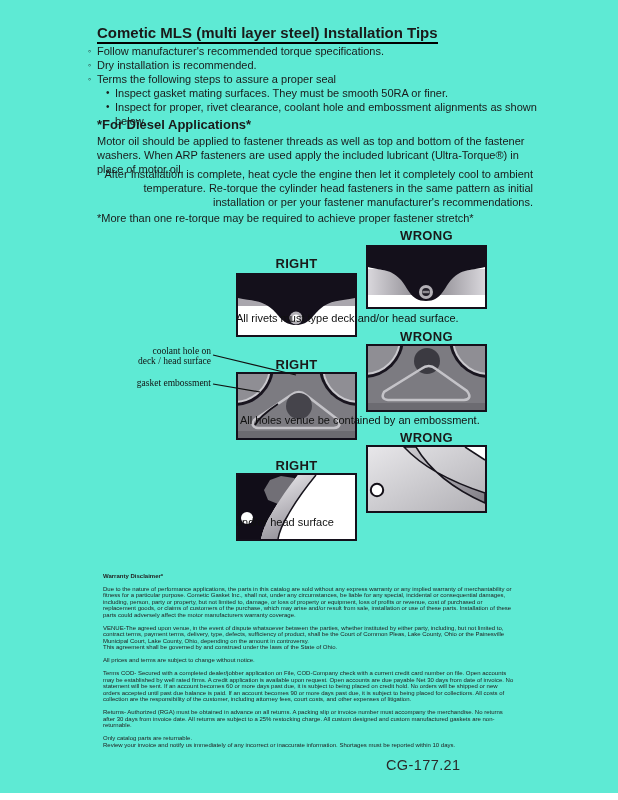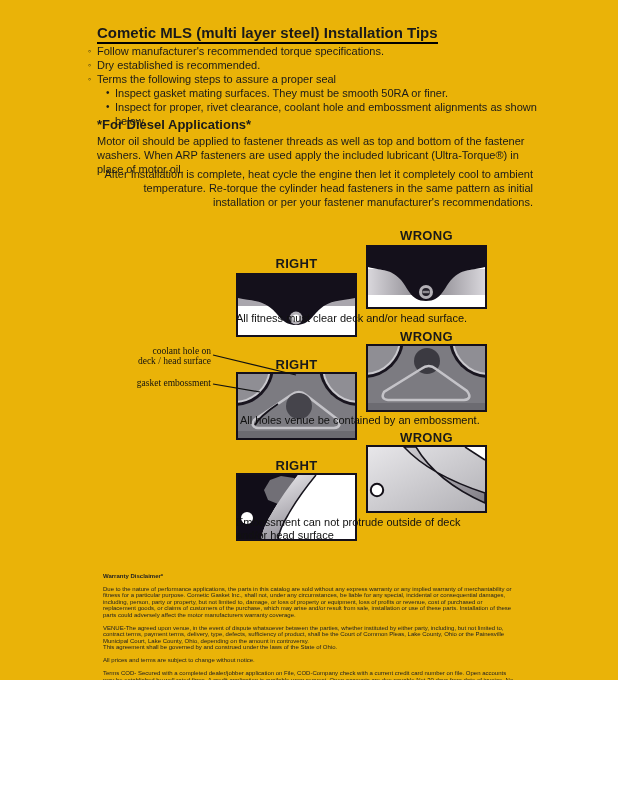--- a/index.html
+++ b/index.html
@@ -1,16 +1,16 @@
 <!DOCTYPE html>
 <html><head>
 <meta charset="utf-8">
 <style>
   html,body{margin:0;padding:0;background:#ffffff;}
-  .page{position:relative;width:618px;height:680px;background:#eab308;
+  .page{position:relative;width:618px;height:793px;background:#5eead4;
         font-family:"Liberation Sans", sans-serif;color:#1a1a1a;overflow:hidden;}
   .abs{position:absolute;}
   .title{left:97px;top:24px;font-size:15px;font-weight:700;
          border-bottom:2px solid #000;padding-bottom:1px;display:inline-block;}
   .bullets{left:88px;top:44px;width:460px;font-size:11px;line-height:14px;}
   .brow{display:flex;}
   .bglyph{width:9px;flex:0 0 9px;font-size:9px;line-height:14px;color:#1a1a1a;}
   .sub{padding-left:18px;}
   .sub .bglyph{font-size:10px;}
   .diesel-h{left:97px;top:117px;font-size:13px;font-weight:700;}
@@ -42,39 +42,40 @@
     <span class="title" style="position:static;">Cometic MLS (multi layer steel) Installation Tips</span>
   </div>
 
   <div class="abs bullets">
     <div class="brow">
       <span class="bglyph">◦</span>
       <span>Follow manufacturer's recommended torque specifications.</span>
     </div>
     <div class="brow">
       <span class="bglyph">◦</span>
-      <span>Dry established is recommended.</span>
+      <span>Dry installation is recommended.</span>
     </div>
     <div class="brow">
       <span class="bglyph">◦</span>
       <span>Terms the following steps to assure a proper seal</span>
     </div>
     <div class="brow sub">
       <span class="bglyph">•</span>
       <span>Inspect gasket mating surfaces.  They must be smooth 50RA or finer.</span>
     </div>
     <div class="brow sub">
       <span class="bglyph">•</span>
       <span>Inspect for proper, rivet clearance, coolant hole and embossment alignments as shown below.</span>
     </div>
   </div>
 
   <div class="abs diesel-h">*For Diesel Applications*</div>
   <div class="abs para p0">Motor oil should be applied to fastener threads as well as top and bottom of the fastener washers. When ARP fasteners are used apply the included lubricant (Ultra-Torque®) in place of motor oil.</div>
   <div class="abs para p1">After Installation is complete, heat cycle the engine then let it completely cool to ambient temperature. Re-torque the cylinder head fasteners in the same pattern as initial installation or per your fastener manufacturer's recommendations.</div>
+  <div class="abs para p2">*More than one re-torque may be required to achieve proper fastener stretch*</div>
 
   <div class="abs rw-label lbx r1l">RIGHT</div>
   <div class="abs rw-label rbx r1l">WRONG</div>
 
   <div class="abs fig lbx f1">
     <svg width="121" height="64" viewBox="0 0 121 64">
       <rect x="0" y="0" width="121" height="64" fill="#ffffff"></rect>
       <rect x="2" y="25" width="117" height="8" fill="#a9a6ad"></rect>
       <path d="M2,2 H119 V25 C104,28 94,27 84,36 C76,43 73,52 60,52 C47,52 44,43 36,36 C26,27 16,28 2,25 Z" fill="#14101b"></path>
       <circle cx="60" cy="45" r="6.5" fill="#b3b0b6"></circle>
@@ -97,21 +98,21 @@
       <rect x="0" y="0" width="121" height="64" fill="#ffffff"></rect>
       <polygon points="2,24 54,24 62,50 2,50" fill="url(#gwl)"></polygon>
       <polygon points="67,24 119,24 119,50 59,50" fill="url(#gwr)"></polygon>
       <path d="M2,2 H119 V22 C102,26 96,24 86,34 C78,42 76,56 60,56 C44,56 42,42 34,34 C24,24 18,26 2,22 Z" fill="#14101b"></path>
       <circle cx="60" cy="47" r="7" fill="#b3b0b6"></circle>
       <circle cx="60" cy="47" r="4" fill="#221e28"></circle>
       <rect x="56.5" y="45.8" width="7" height="2.4" fill="#8d8a91"></rect>
       <rect x="1" y="1" width="119" height="62" fill="none" stroke="#14101b" stroke-width="2"></rect>
     </svg>
   </div>
-  <div class="abs cap c1">All fitness must clear deck and/or head surface.</div>
+  <div class="abs cap c1">All rivets must type deck and/or head surface.</div>
 
   <div class="abs rw-label lbx r2l">RIGHT</div>
   <div class="abs rw-label rbx r2l">WRONG</div>
 
   <div class="abs fig lbx f2">
     <svg width="121" height="68" viewBox="0 0 121 68">
       <rect x="1" y="1" width="119" height="66" fill="#7c7b81"></rect>
       <circle cx="-2" cy="-6" r="40" fill="#19151f"></circle>
       <circle cx="-2" cy="-6" r="36" fill="#8f8e94" stroke="#c9c8cd" stroke-width="2"></circle>
       <circle cx="123" cy="-6" r="40" fill="#19151f"></circle>
@@ -182,21 +183,20 @@
       </defs>
       <rect x="0" y="0" width="121" height="68" fill="url(#gdeck)"></rect>
       <polygon points="99,2 119,2 119,15" fill="#ffffff"></polygon>
       <line x1="99" y1="2" x2="119" y2="15" stroke="#17141c" stroke-width="1.5"></line>
       <path d="M38,2 Q64,30 119,48 L119,58 Q70,36 50,2 Z" fill="url(#gemb)" stroke="#17141c" stroke-width="1.5"></path>
       <circle cx="11" cy="45" r="6.2" fill="#ffffff" stroke="#141018" stroke-width="2"></circle>
       <rect x="1" y="1" width="119" height="66" fill="none" stroke="#14101b" stroke-width="2"></rect>
     </svg>
   </div>
   <div class="abs cap c3">
-    <div>Embossment can not protrude outside of deck</div>
     <div>and/or head surface</div>
   </div>
 
   <div class="abs legal">
     <div class="legal-h">Warranty Disclaimer*</div>
     <div class="lp">Due to the nature of performance applications, the parts in this catalog are sold without any express warranty or any implied warranty of merchantability or fitness for a particular purpose.  Cometic Gasket Inc., shall not, under any circumstances, be liable for any special, incidental or consequential damages, including, person, party or property, but not limited to, damage, or loss of property or equipment, loss of profits or revenue, cost of purchased or replacement goods, or claims of customers of the purchase, which may arise and/or result from sale, installation or use of these parts.  Installation of these parts could adversely affect the motor manufacturers warranty coverage.</div>
     <div class="lp tight">VENUE-The agreed upon venue, in the event of dispute whatsoever between the parties, whether instituted by either party, including, but not limited to, contract terms, payment terms, delivery, type, defects, sufficiency of product, shall be the Court of Common Pleas, Lake County, Ohio or the Painesville Municipal Court, Lake County, Ohio, depending on the amount in controversy.</div>
     <div class="lp">This agreement shall be governed by and construed under the laws of the State of Ohio.</div>
     <div class="lp">All prices and terms are subject to change without notice.</div>
     <div class="lp">Terms COD- Secured with a completed dealer/jobber application on File, COD-Company check with a current credit card number on file.  Open accounts may be established by well rated firms.  A credit application is available upon request.  Open accounts are due payable Net 30 days from date of invoice.  No statement will be sent.  If an account becomes 60 or more days past due, it is subject to being placed on credit hold.  No orders will be shipped or new orders accepted until past due balance is paid.  If an account becomes 90 or more days past due, it is subject to being placed for collections.  All costs of collection are the responsibility of the customer, including attorney fees, court costs, and other expenses of litigation.</div>

